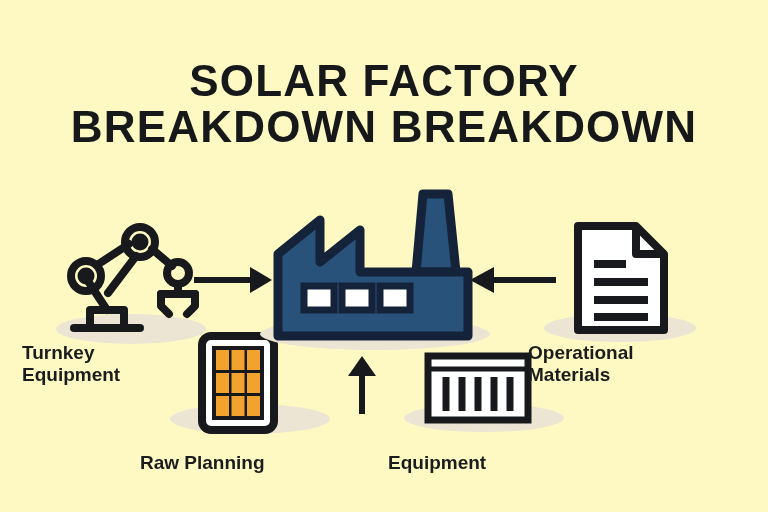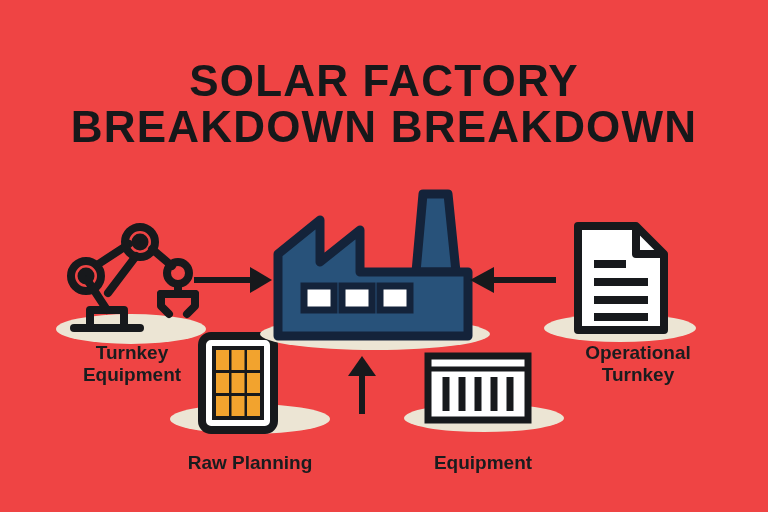--- a/index.html
+++ b/index.html
@@ -11,21 +11,21 @@
     height: 512px;
     overflow: hidden;
     background: #fdfdfa;
     font-family: "Liberation Sans", sans-serif;
   }
 
   #infographic {
     position: relative;
     width: 768px;
     height: 512px;
-    background: #ef4444;
+    background: #fef9c3;
   }
 
   
   .title-block {
     position: absolute;
     left: 0;
     top: 58px;
     width: 768px;
     text-align: center;
     line-height: 1.04;
@@ -48,21 +48,20 @@
     position: relative;
   }
   .shadow-ellipse {
     position: absolute;
     border-radius: 50%;
     background: #ece5d4;
     z-index: 0;
   }
   .node-label {
     position: absolute;
-    text-align: center;
     font-family: "Liberation Sans", sans-serif;
     font-weight: bold;
     font-size: 19px;
     color: #1a1c1e;
     line-height: 1.18;
     white-space: pre-line;
   }
 
   svg { display: block; overflow: visible; }
 
@@ -208,21 +207,21 @@
         <g stroke="#17191c" stroke-width="8" stroke-linecap="butt">
           <line x1="38" y1="46" x2="70" y2="46"></line>
           <line x1="38" y1="64" x2="92" y2="64"></line>
           <line x1="38" y1="82" x2="92" y2="82"></line>
           <line x1="38" y1="99" x2="92" y2="99"></line>
         </g>
       </svg>
     </div>
   </div>
   <div class="node-label" id="label-planning">Operational
-Turnkey</div>
+Materials</div>
 
   <div class="arrow" id="arrow-left">
     <svg width="86" height="36" viewBox="0 0 86 36">
       <line x1="2" y1="18" x2="62" y2="18" stroke="#17191c" stroke-width="6"></line>
       <path d="M58 5 L80 18 L58 31 Z" fill="#17191c"></path>
     </svg>
   </div>
 
   <div class="arrow" id="arrow-right">
     <svg width="92" height="36" viewBox="0 0 92 36">

